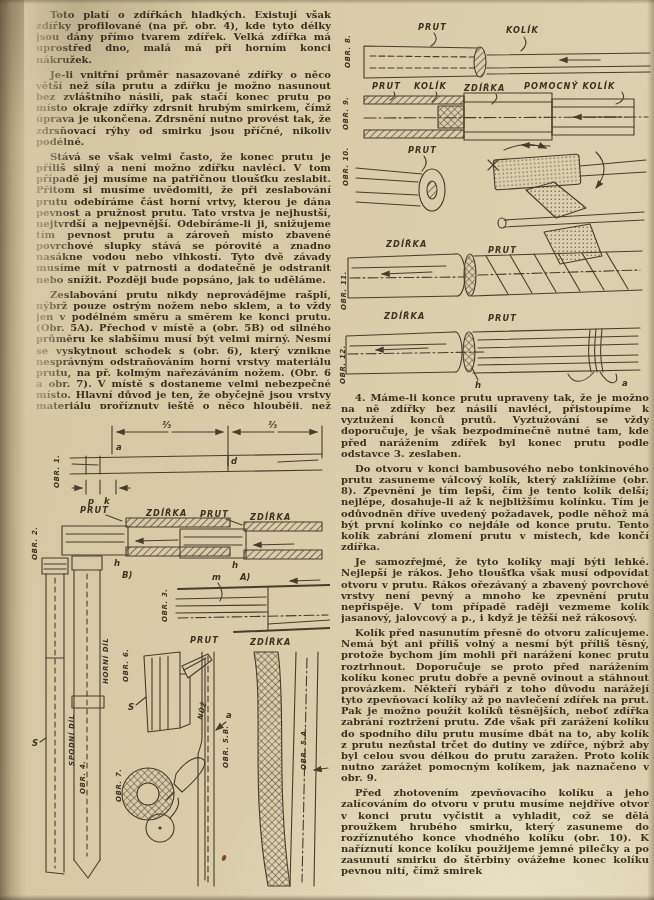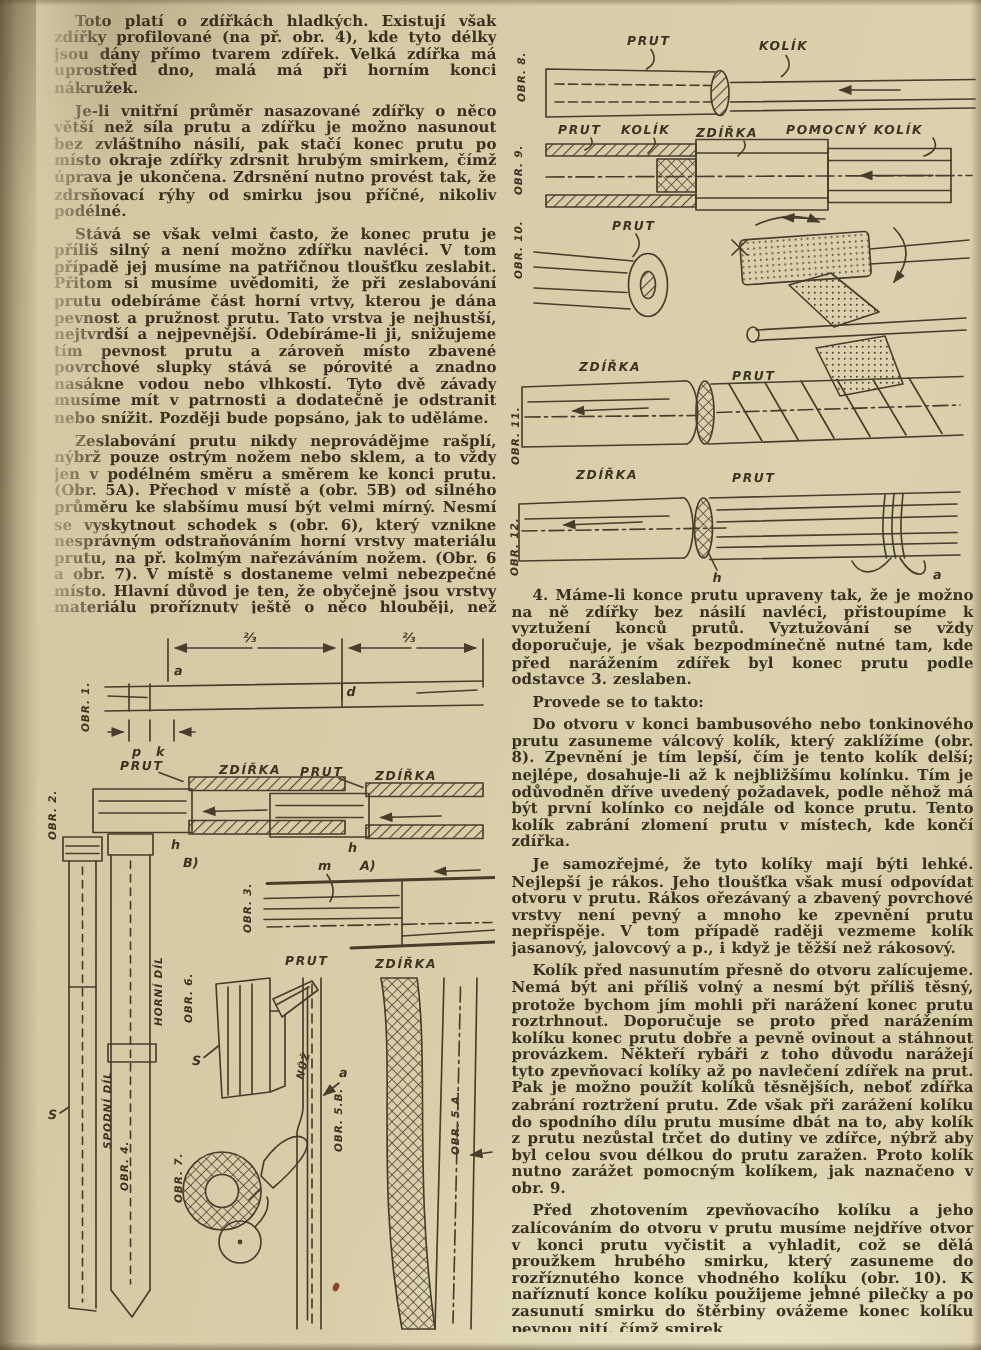--- a/index.html
+++ b/index.html
@@ -276,21 +276,20 @@
       <text class="cap" transform="translate(278,362) rotate(-90)">OBR. 5.A.</text>
       <path class="st" d="M226,244 C236,300 222,380 240,478 L262,478 C248,380 258,300 250,244 Z" fill="url(#xL)"></path>
       <path class="st" fill="none" d="M268,244 L262,478 M290,244 L286,478"></path>
       <path class="st" fill="none" stroke-dasharray="10 3 2 3" d="M279,250 L274,474"></path>
       <line class="st" x1="300" y1="360" x2="286" y2="362" marker-end="url(#arL)"></line>
     </g>
   </svg>
 
   <div class="col col-right">
     <p>4. Máme-li konce prutu upraveny tak, že je možno na ně zdířky bez násilí navléci, přistoupíme k vyztužení konců prutů. Vyztužování se vždy doporučuje, je však bezpodmínečně nutné tam, kde před narážením zdířek byl konec prutu podle odstavce 3. zeslaben.</p>
-    <p>Provede se to takto:</p>
     <p>Do otvoru v konci bambusového nebo tonkinového prutu zasuneme válcový kolík, který zaklížíme (obr. 8). Zpevnění je tím lepší, čím je tento kolík delší; nejlépe, dosahuje-li až k nejbližšímu kolínku. Tím je odůvodněn dříve uvedený požadavek, podle něhož má být první kolínko co nejdále od konce prutu. Tento kolík zabrání zlomení prutu v místech, kde končí zdířka.</p>
     <p>Je samozřejmé, že tyto kolíky mají býti lehké. Nejlepší je rákos. Jeho tloušťka však musí odpovídat otvoru v prutu. Rákos ořezávaný a zbavený povrchové vrstvy není pevný a mnoho ke zpevnění prutu nepřispěje. V tom případě raději vezmeme kolík jasanový, jalovcový a p., i když je těžší než rákosový.</p>
     <p>Kolík před nasunutím přesně do otvoru zalícujeme. Nemá být ani příliš volný a nesmí být příliš těsný, protože bychom jím mohli při narážení konec prutu roztrhnout. Doporučuje se proto před narážením kolíku konec prutu dobře a pevně ovinout a stáhnout provázkem. Někteří rybáři z toho důvodu narážejí tyto zpevňovací kolíky až po navlečení zdířek na prut. Pak je možno použít kolíků těsnějších, neboť zdířka zabrání roztržení prutu. Zde však při zarážení kolíku do spodního dílu prutu musíme dbát na to, aby kolík z prutu nezůstal trčet do dutiny ve zdířce, nýbrž aby byl celou svou délkou do prutu zaražen. Proto kolík nutno zarážet pomocným kolíkem, jak naznačeno v obr. 9.</p>
     <p>Před zhotovením zpevňovacího kolíku a jeho zalícováním do otvoru v prutu musíme nejdříve otvor v konci prutu vyčistit a vyhladit, což se dělá proužkem hrubého smirku, který zasuneme do rozříznutého konce vhodného kolíku (obr. 10). K naříznutí konce kolíku použijeme jemné pilečky a po zasunutí smirku do štěrbiny ovážeme konec kolíku pevnou nití, čímž smirek</p>
   </div>
 
   <div class="fade-left"></div>
   <div class="spine"></div>
   <div class="edge-right"></div>
   <div class="edge-top"></div>

